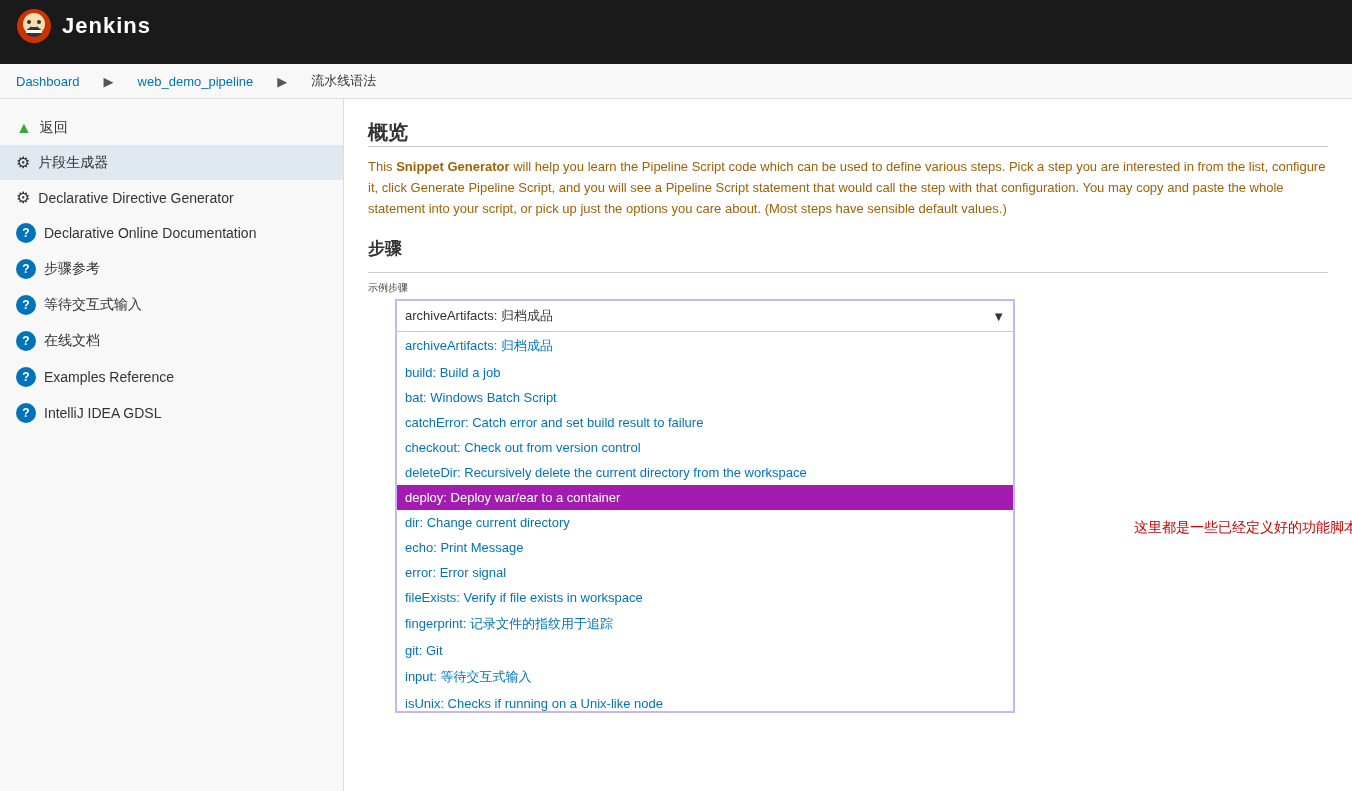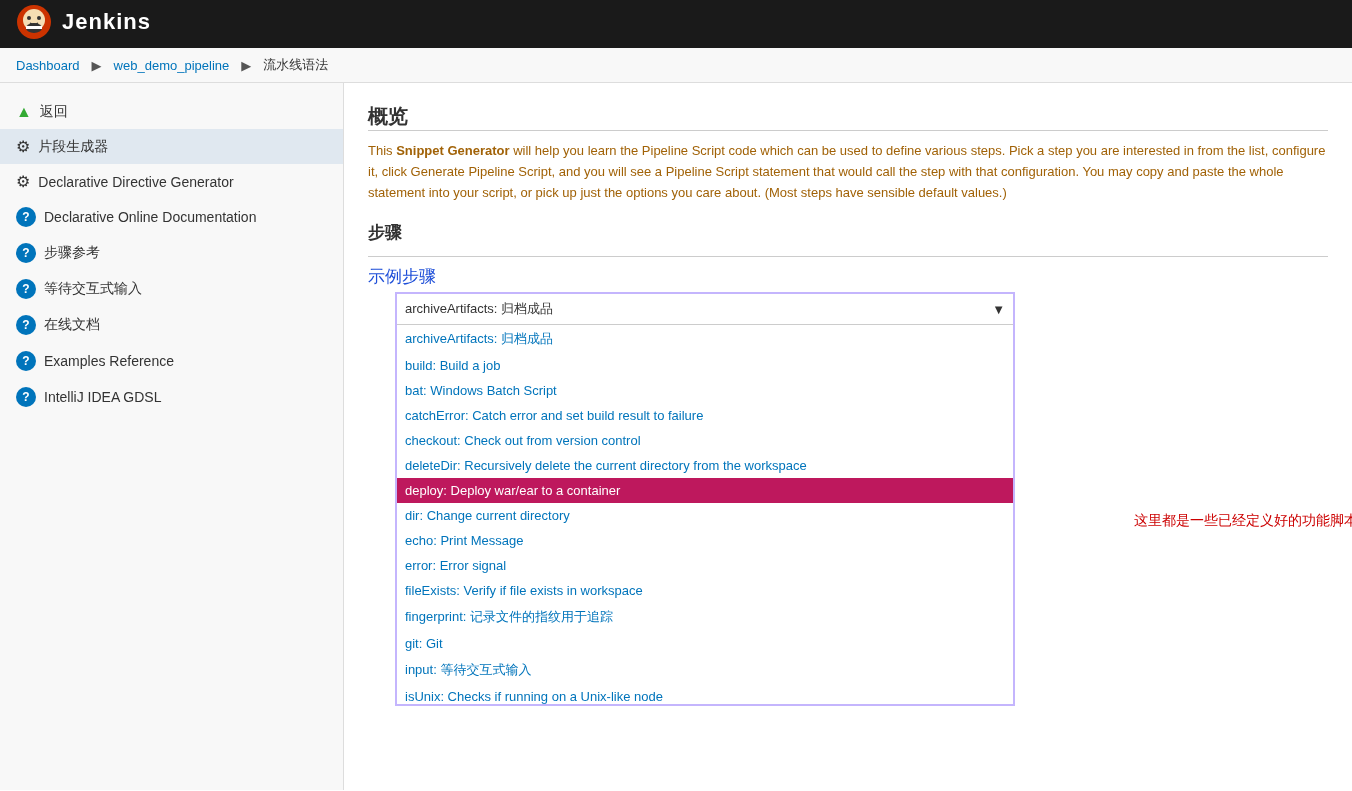--- a/index.html
+++ b/index.html
@@ -3,44 +3,44 @@
   <meta charset="utf-8">
   <style>
     * { margin: 0; padding: 0; box-sizing: border-box; }
     body { font-family: Arial, sans-serif; font-size: 13px; background: #fff; color: #333; }
 
     
     #header {
       background: #1a1a1a;
       color: #fff;
       display: flex;
-      align-items: flex-end;
+      align-items: flex-start;
       padding: 8px 16px;
-      height: 48px;
+      height: 64px;
     }
     #header .logo {
       display: flex;
       align-items: center;
       gap: 10px;
     }
     #header .title {
       font-size: 22px;
       font-weight: bold;
       color: #fff;
       letter-spacing: 1px;
     }
 
     
     #breadcrumb {
       background: #f8f8f8;
       border-bottom: 1px solid #ddd;
       padding: 8px 16px;
       display: flex;
       align-items: center;
-      gap: 12px;
+      gap: 24px;
       font-size: 13px;
     }
     #breadcrumb a { color: #0074bb; text-decoration: none; }
     #breadcrumb .separator { color: #555; }
 
     
     #layout {
       display: flex;
       height: calc(791px - 48px - 36px);
     }
@@ -93,22 +93,22 @@
     #main .overview-text strong { font-weight: bold; }
     #main h3 {
       font-size: 17px;
       font-weight: bold;
       margin-bottom: 8px;
       color: #333;
       border-bottom: 1px solid #ccc;
       padding-bottom: 12px;
     }
     .step-label {
-      font-size: 17px;
-      color: #1d4ed8;
+      font-size: 10px;
+      color: #404040;
       margin-bottom: 4px;
     }
 
     
     .dropdown-container {
       border: 2px solid #c4b5fd;
       display: inline-block;
       position: relative;
       width: 100%;
       max-width: 620px;
@@ -133,21 +133,21 @@
       overflow-y: auto;
     }
     .dropdown-list li {
       padding: 5px 8px;
       font-size: 13px;
       cursor: pointer;
       color: #0074bb;
       white-space: nowrap;
     }
     .dropdown-list li.selected {
-      background: #be185d;
+      background: #a21caf;
       color: #fff;
     }
 
     .annotation-red {
       position: absolute;
       right: -320px;
       top: 50%;
       transform: translateY(-50%);
       color: #cc0000;
       font-size: 14px;

